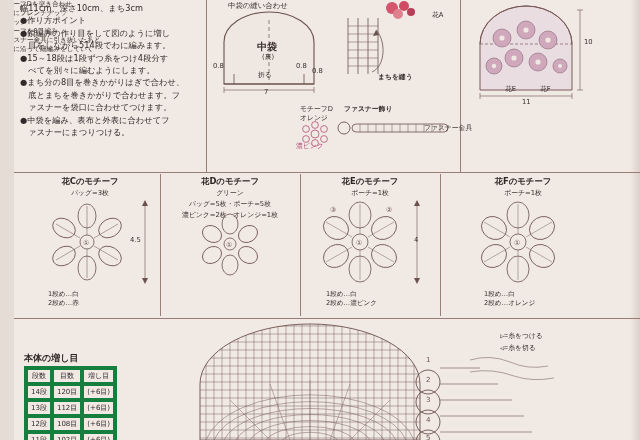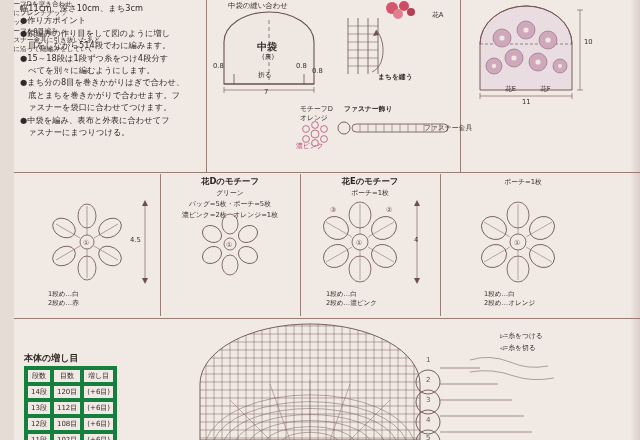--- a/index.html
+++ b/index.html
@@ -197,20 +197,24 @@
   <div class="tiny" style="left:372px;top:146px;">
     <div>モチーフを8目編み</div>
     <div>ファスナー金具に引き抜いたあと</div>
     <div>裏山に沿って細編みをしていく</div>
   </div>
 
   <div class="vr" style="left:160px;top:174px;height:142px;"></div>
   <div class="vr" style="left:300px;top:174px;height:142px;"></div>
   <div class="vr" style="left:440px;top:174px;height:142px;"></div>
 
+  <div class="mh" style="left:30px;top:176px;width:120px;">
+    <div class="t">花Cのモチーフ</div>
+    <div class="s">バッグ=3枚</div>
+  </div>
   <svg class="pos" style="left:38px;top:198px;" width="98" height="88">
     <g stroke="#6b514c" stroke-width=".8" fill="none">
       <circle cx="49" cy="44" r="7"></circle>
       <g>
         <ellipse cx="49" cy="18" rx="9" ry="12"></ellipse>
           <ellipse cx="72" cy="30" rx="9" ry="12" transform="rotate(60 72 30)"></ellipse>
         <ellipse cx="72" cy="58" rx="9" ry="12" transform="rotate(120 72 58)"></ellipse>
           <ellipse cx="49" cy="70" rx="9" ry="12"></ellipse>
         <ellipse cx="26" cy="58" rx="9" ry="12" transform="rotate(60 26 58)"></ellipse>
           <ellipse cx="26" cy="30" rx="9" ry="12" transform="rotate(120 26 30)"></ellipse>
@@ -289,20 +293,21 @@
     <polygon points="5,0 2,6 8,6" fill="#6b514c"></polygon>
       <polygon points="5,84 2,78 8,78" fill="#6b514c"></polygon>
   </svg>
   <div class="lbl" style="left:414px;top:236px;">4</div>
   <div class="mfoot" style="left:326px;top:290px;">
     <div>1段め…白</div>
     <div>2段め…濃ピンク</div>
   </div>
 
   <div class="mh" style="left:448px;top:176px;width:150px;">
+    <div class="t">花Fのモチーフ</div>
     <div class="s">ポーチ=1枚</div>
   </div>
   <svg class="pos" style="left:470px;top:198px;" width="96" height="88">
     <g stroke="#6b514c" stroke-width=".8" fill="none">
       <circle cx="48" cy="44" r="8"></circle>
       <g>
         <ellipse cx="48" cy="17" rx="11" ry="13"></ellipse>
           <ellipse cx="72" cy="30" rx="11" ry="13" transform="rotate(60 72 30)"></ellipse>
         <ellipse cx="72" cy="58" rx="11" ry="13" transform="rotate(120 72 58)"></ellipse>
           <ellipse cx="48" cy="71" rx="11" ry="13"></ellipse>

